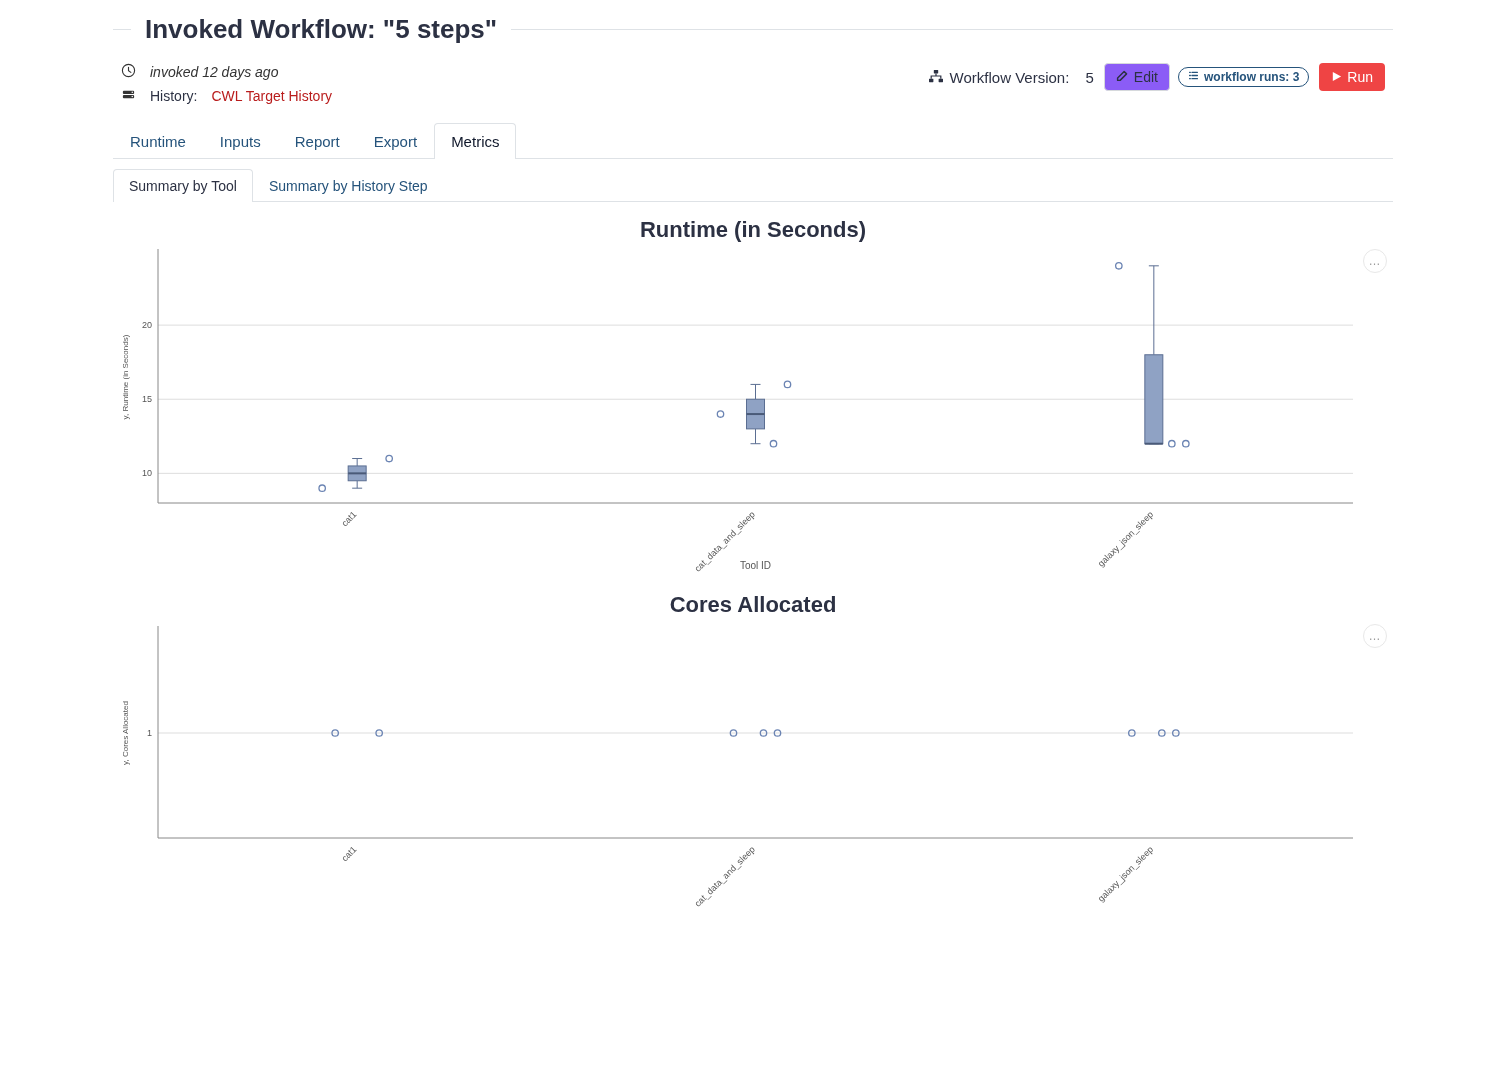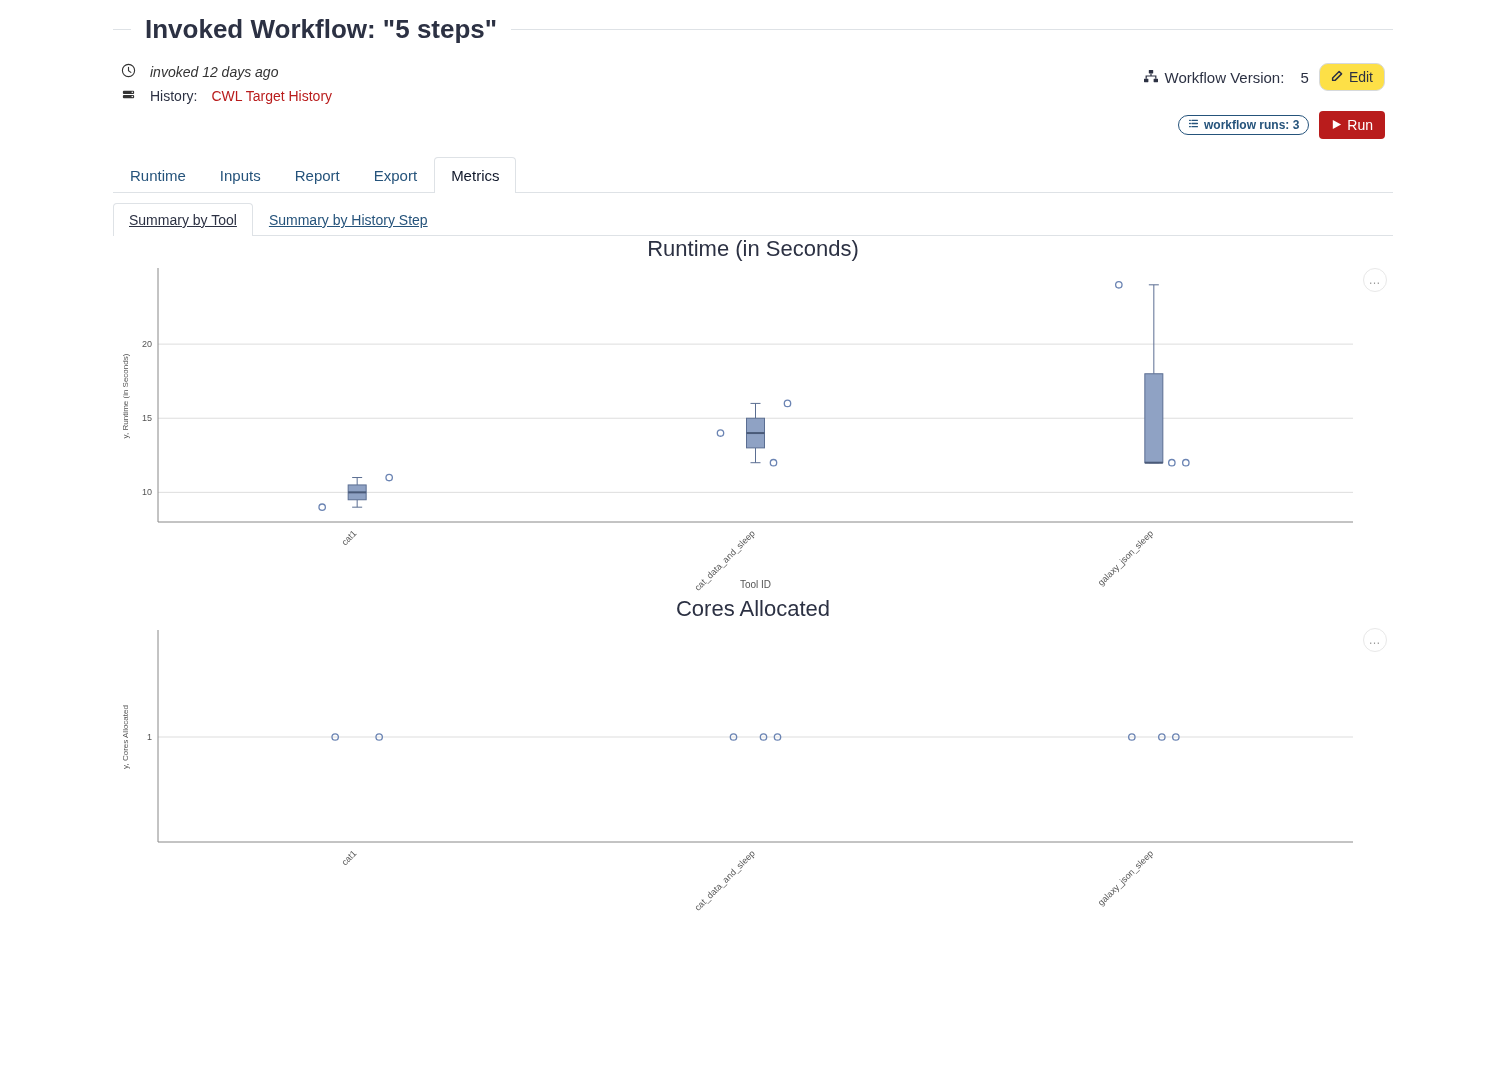--- a/index.html
+++ b/index.html
@@ -12,40 +12,40 @@
 .title-hr.left { flex: 0 0 18px; }
 .page-title { font-size: 26px; font-weight: 700; color: #2c3143; }
 
 
 .meta-row { display: flex; justify-content: space-between; align-items: flex-start; padding: 18px 8px 12px 8px; }
 .meta-left { display: flex; flex-direction: column; gap: 6px; font-size: 14px; }
 .meta-line { display: flex; align-items: center; gap: 14px; }
 .meta-line .invoked { font-style: italic; color: #333; }
 .meta-line a { color: #b91c1c; text-decoration: none; }
 .icon { display: inline-block; vertical-align: middle; }
-.meta-right { display: flex; flex-direction: column; align-items: flex-end; gap: 20px; }
+.meta-right { display: flex; flex-direction: row; align-items: flex-end; gap: 8px; }
 .meta-right-top { display: flex; align-items: center; gap: 10px; }
 .version-label { font-size: 15px; color: #2c3143; display: flex; align-items: center; gap: 6px; }
 .btn { display: inline-flex; align-items: center; gap: 5px; font-size: 14px; border: 1px solid transparent; padding: 5px 11px; border-radius: 4px; cursor: pointer; }
-.btn-edit { background: #fde047; color: #2c3143; border-color: #d6d9dc; border-radius: 9px; }
-.btn-run { background: #b91c1c; color: #fff; }
+.btn-edit { background: #8b5cf6; color: #2c3143; border-color: #d6d9dc; }
+.btn-run { background: #ef4444; color: #fff; }
 .pill { display: inline-flex; align-items: flex-start; gap: 5px; font-size: 12px; border: 1px solid #25537b; color: #25537b; border-radius: 12px; padding: 2px 9px; cursor: pointer; font-weight: 600; }
 .meta-right-bottom { display: flex; align-items: center; gap: 10px; }
 
 
 .tabs-main { display: flex; border-bottom: 1px solid #dee2e6; margin-top: 6px; }
 .tabs-main .tab { padding: 9px 16px; font-size: 15px; color: #25537b; cursor: pointer; border: 1px solid transparent; border-bottom: none; border-top-left-radius: 4px; border-top-right-radius: 4px; margin-bottom: -1px; }
 .tabs-main .tab.active { color: #0f172a; border-color: #dee2e6; background: #fff; }
 
 .tabs-sub { display: flex; border-bottom: 1px solid #dee2e6; margin-top: 10px; }
-.tabs-sub .tab { padding: 8px 15px; font-size: 14px; color: #25537b; cursor: pointer; border: 1px solid transparent; border-bottom: none; border-top-left-radius: 4px; border-top-right-radius: 4px; margin-bottom: -1px; text-decoration: underline; }
+.tabs-sub .tab { padding: 8px 15px; font-size: 14px; color: #25537b; cursor: pointer; border: 1px solid transparent; border-bottom: none; border-top-left-radius: 4px; border-top-right-radius: 4px; margin-bottom: -1px; }
 .tabs-sub .tab.active { color: #2c3143; border-color: #dee2e6; background: #fff; }
 
 
-.chart-title { text-align: center; font-size: 22px; color: #2c3143; margin-top: 0; font-weight: 400; }
+.chart-title { text-align: center; font-size: 22px; color: #2c3143; margin-top: 15px; font-weight: 700; }
 .chart-wrap { position: relative; }
 .chart-menu { position: absolute; top: 6px; right: 6px; width: 24px; height: 24px; border: 1px solid #e8e8e8; border-radius: 50%; display: flex; align-items: center; justify-content: center; cursor: pointer; color: #999; font-size: 12px; letter-spacing: 1px; background: #fff; }
 
 svg .axis-line { stroke: #888; stroke-width: 1; }
 svg .grid-line { stroke: #ddd; stroke-width: 1; }
 svg .axis-title { font-size: 8px; fill: #555; }
 svg .xlabel { font-size: 10px; fill: #555; text-anchor: middle; }
 svg .tick-label { font-size: 9px; fill: #555; }
 svg .cat-label { font-size: 9px; fill: #555; }
 svg .box { fill: #8fa2c4; stroke: #5b6e92; stroke-width: 1; }

